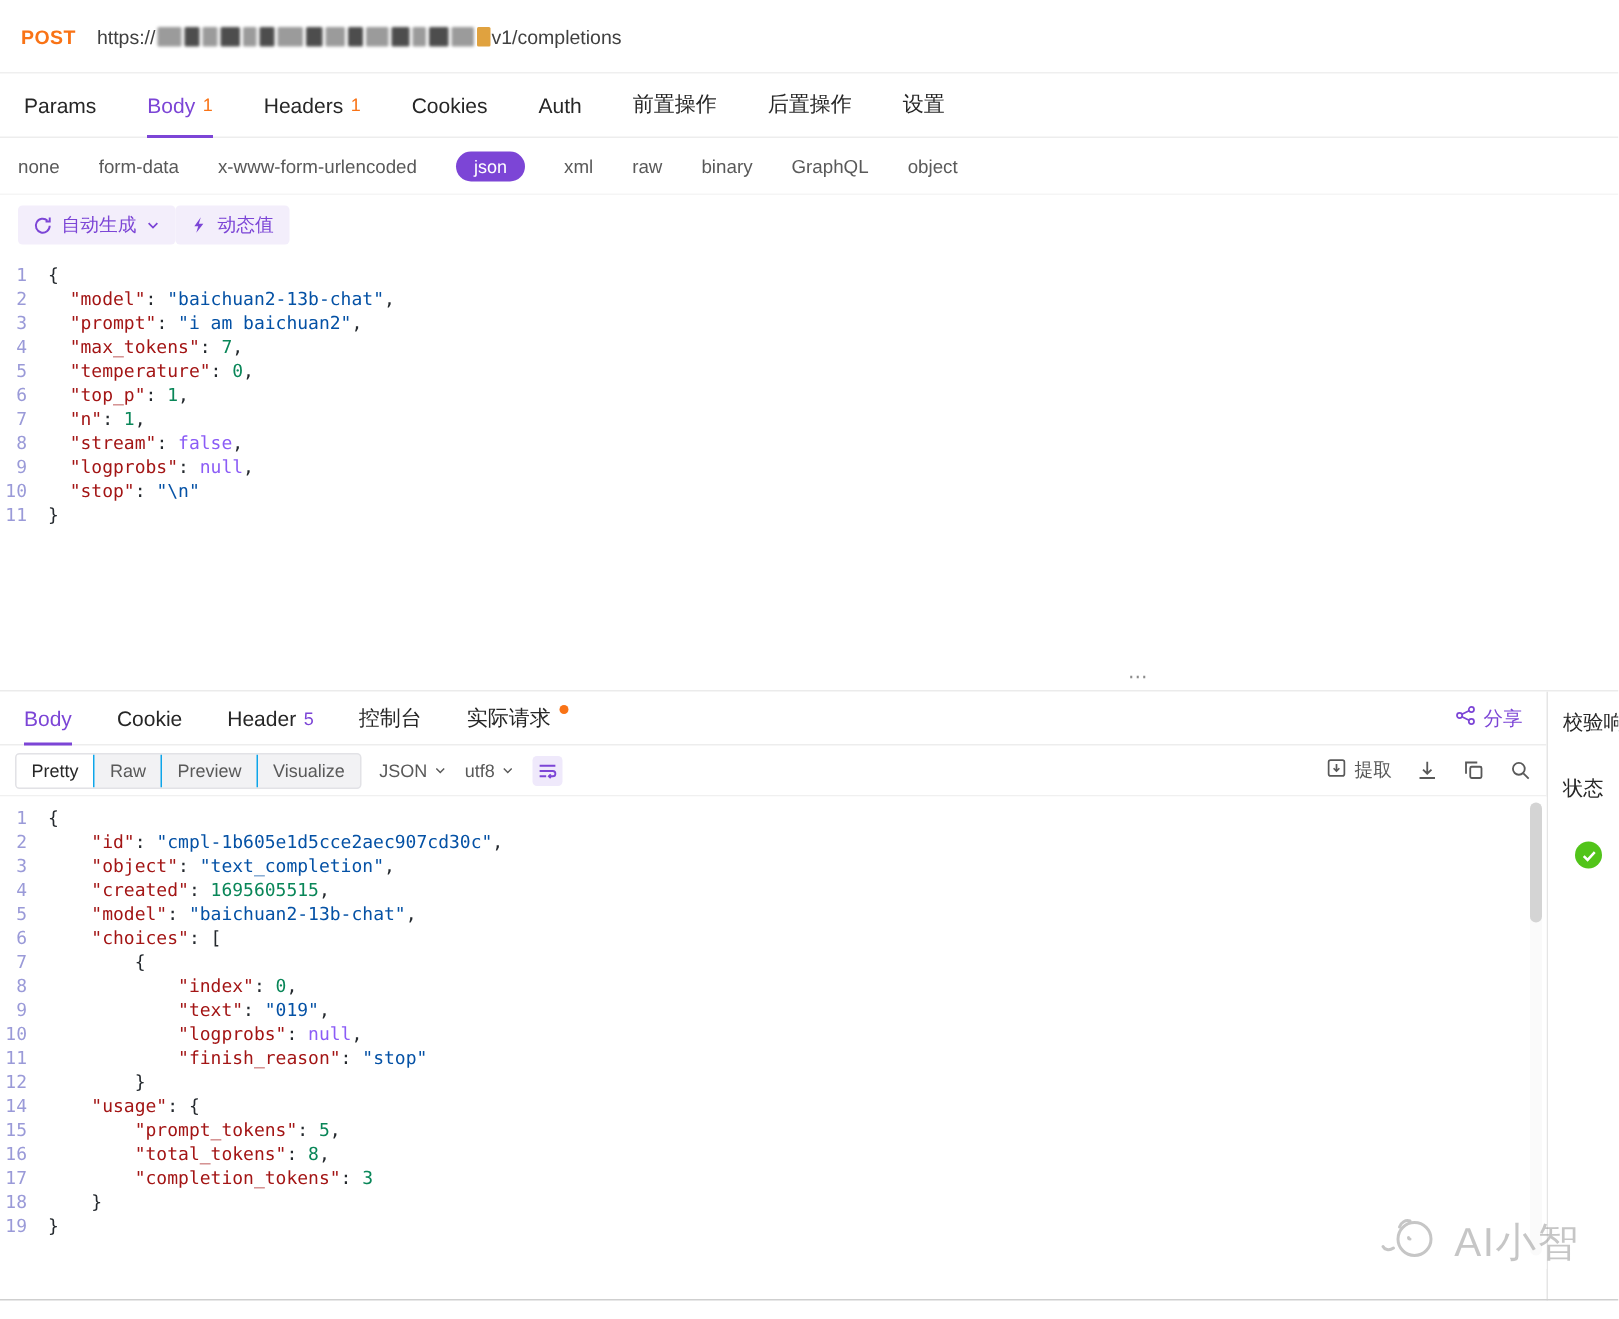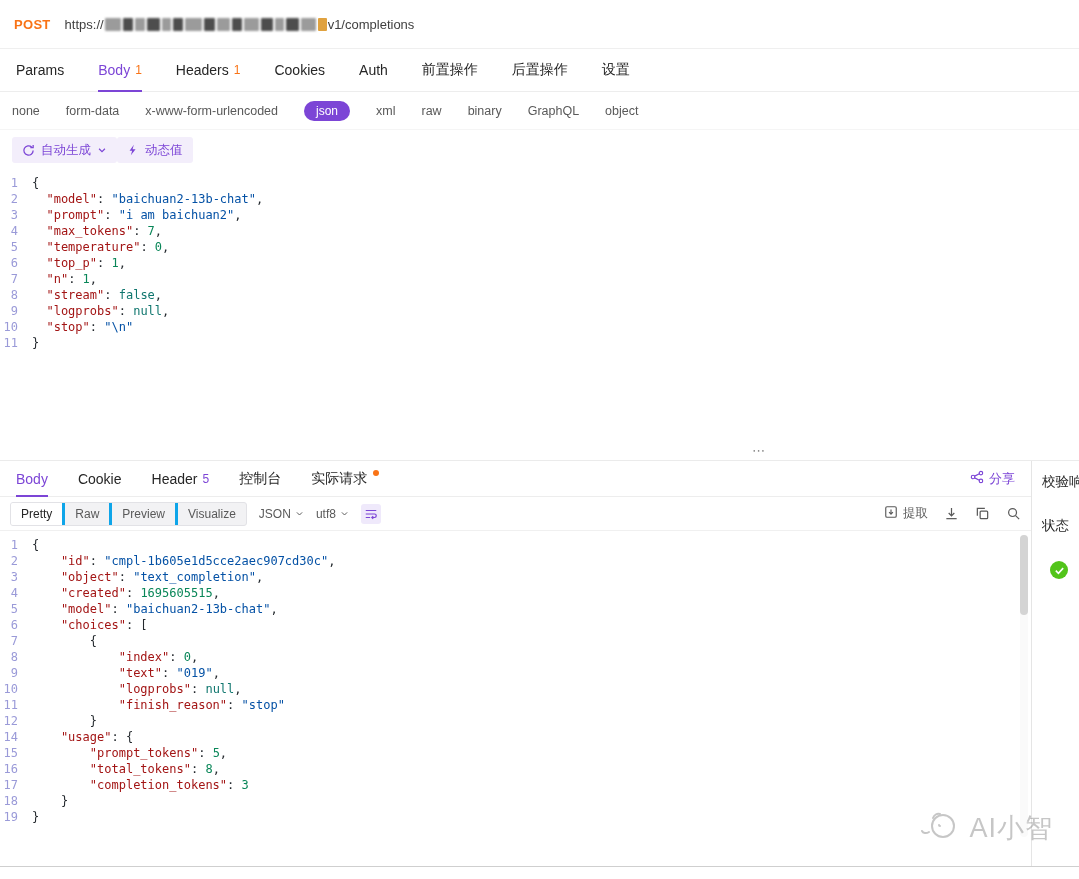--- a/index.html
+++ b/index.html
@@ -36,39 +36,39 @@
   
   .editor{font-family:"DejaVu Sans Mono","Liberation Mono",monospace;font-size:12px;line-height:16px;overflow:hidden;position:relative;background:#fff}
   .req-editor{height:276px;padding-top:5px}
   .res-editor{height:315px;padding-top:6px}
   .code-line{display:flex;white-space:pre}
   .ln{width:32px;text-align:right;padding-right:14px;color:#9a9ad8;flex:none;user-select:none}
   .code{white-space:pre}
   .tok-key{color:#a31515}
   .tok-str{color:#0451a5}
   .tok-num{color:#098658}
-  .tok-kw{color:#0f766e}
+  .tok-kw{color:#8b5cf6}
   .tok-punc{color:#24292e}
 
   
   .splitter{height:15px;border-bottom:1px solid #ebebeb;position:relative;cursor:row-resize}
   .splitter .dots{position:absolute;left:752px;top:-3px;color:#8c8c8c;font-size:13px;letter-spacing:1px}
 
   
   .res-area{display:flex;height:406px}
   .res-main{width:1032px;border-right:1px solid #e5e5e5;display:flex;flex-direction:column}
   .res-tabs{display:flex;align-items:center;gap:30px;padding:0 16px;height:36px;border-bottom:1px solid #ededed;font-size:14px;color:#262626}
   .res-tabs .tab.active::after{bottom:-1px}
   .res-badge{color:var(--accent);font-size:12px}
   .dot{width:6px;height:6px;border-radius:50%;background:var(--orange);position:relative;top:-6px;margin-left:1px}
   .share{margin-left:auto;display:flex;align-items:center;gap:5px;color:var(--accent);font-size:13px;cursor:pointer}
 
   .res-toolbar{display:flex;align-items:center;height:34px;padding:0 10px;border-bottom:1px solid #f0f0f0;gap:12px;font-size:12px;color:#595959}
   .segmented{display:flex;background:#f2f2f4;border:1px solid #e2e2e6;border-radius:3px;overflow:hidden}
-  .seg-item{padding:4px 10px;border-right:3px solid #0ea5e9;cursor:pointer;color:#595959;white-space:nowrap}
+  .seg-item{padding:4px 10px;border-right:1px solid #0ea5e9;cursor:pointer;color:#595959;white-space:nowrap}
   .seg-item:last-child{border-right:none}
   .seg-item.active{background:#fff;color:#262626}
   .dropdown{display:inline-flex;align-items:center;gap:4px;cursor:pointer;color:#595959}
   .wrap-btn{color:var(--accent);background:#efe9fb;border-radius:3px;padding:3px;display:inline-flex;cursor:pointer}
   .toolbar-right{margin-left:auto;display:flex;align-items:center;gap:16px;color:#595959}
   .tool-item{display:inline-flex;align-items:center;gap:5px;cursor:pointer;font-size:12.5px}
 
   .scrollbar{position:absolute;right:3px;top:4px;width:8px;height:302px;background:#fafafa;border-radius:4px}
   .scroll-thumb{position:absolute;top:0;left:0;width:8px;height:80px;background:#d4d4d4;border-radius:4px;cursor:pointer}
 

